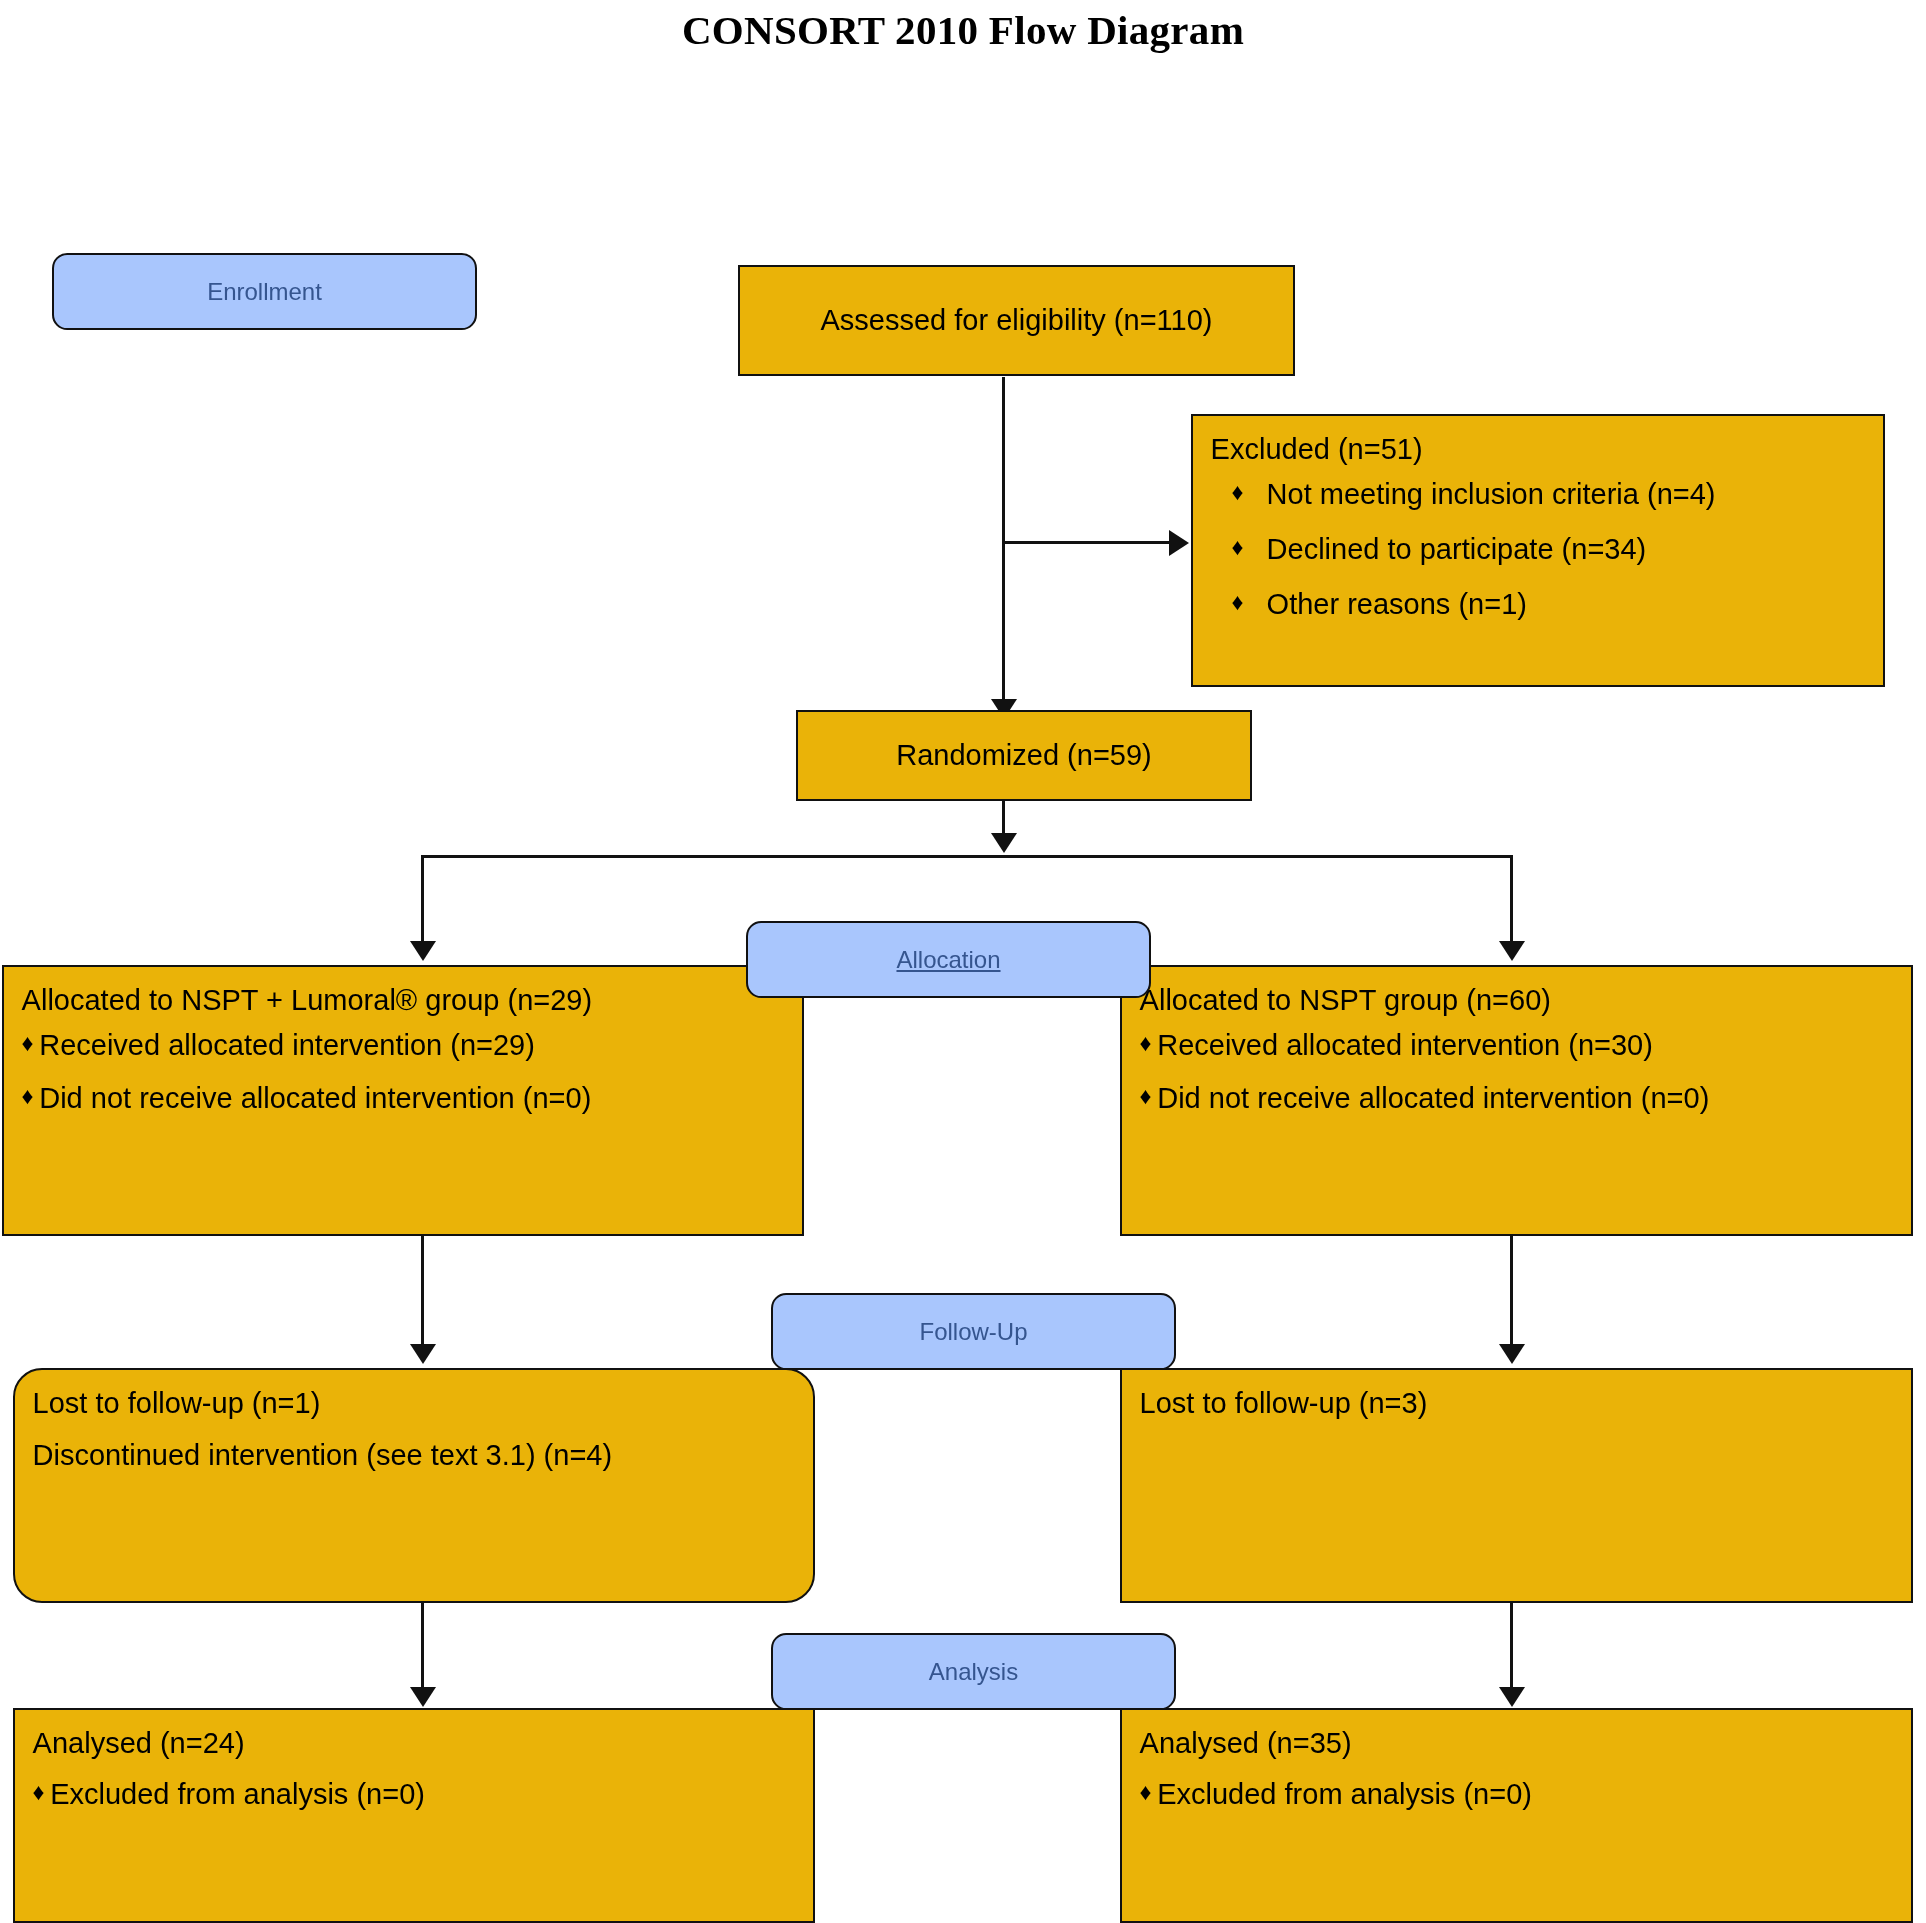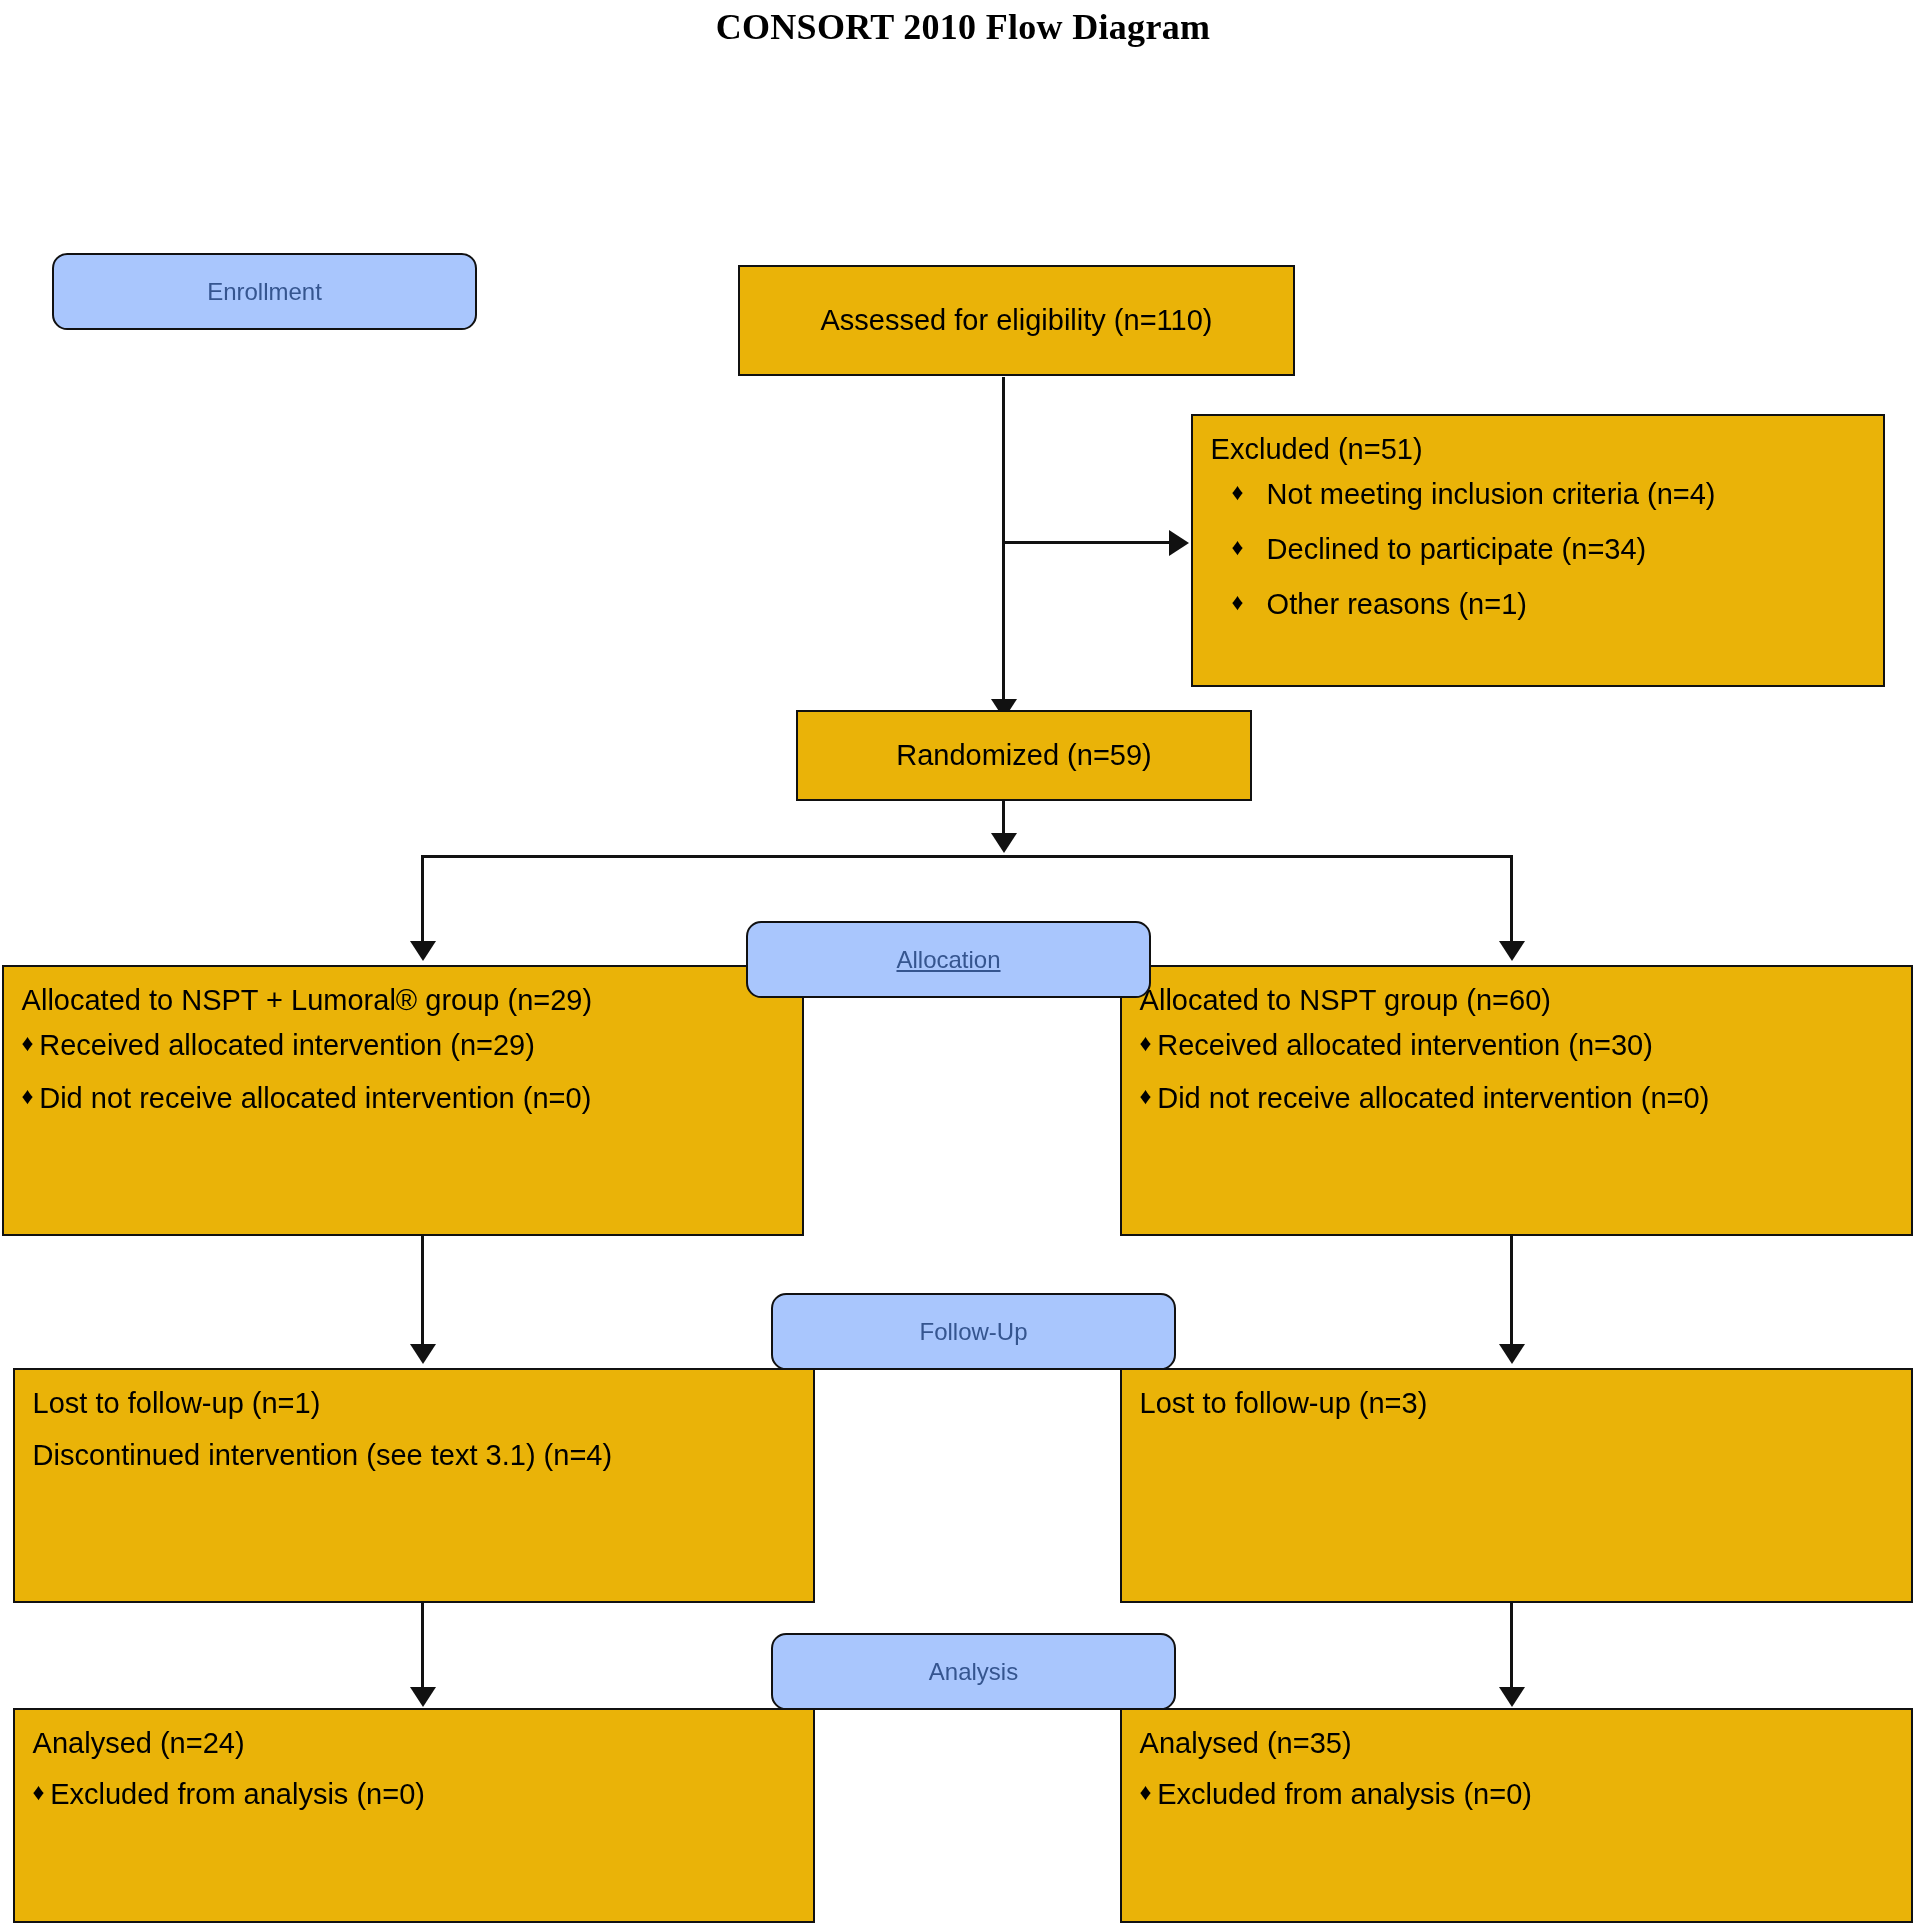--- a/index.html
+++ b/index.html
@@ -4,21 +4,21 @@
 <style>
   html,body{margin:0;padding:0;background:#ffffff;}
   body{width:1926px;height:1924px;position:relative;font-family:"Liberation Sans",sans-serif;-webkit-font-smoothing:none;}
   #diagram{position:absolute;left:0;top:0;width:1926px;height:1924px;}
 
   .title{
     position:absolute; left:0; top:5.9px; width:1926px;
     text-align:center;
     font-family:"Liberation Serif",serif;
     font-weight:bold;
-    font-size:36px;
+    font-size:41px;
     color:#000;
     letter-spacing:0.3px;
   }
 
   
   .box{
     position:absolute;
     background:#eab308;
     border:2.9px solid #111111;
     box-sizing:border-box;
@@ -159,21 +159,21 @@
 
   <div class="line vline" style="left:421px;top:1235px;height:113px;"></div>
   <div class="arrow-down" style="left:410px;top:1344px;"></div>
   <div class="line vline" style="left:1510px;top:1235px;height:113px;"></div>
   <div class="arrow-down" style="left:1499px;top:1344px;"></div>
 
   <div class="stage" style="left:771px;top:1293px;width:405px;height:77px;">
     <span>Follow-Up</span>
   </div>
 
-  <div class="box" style="left:13px;top:1368px;width:802px;height:235px;">
+  <div class="box" style="left:13px;top:1368px;width:802px;height:235px;border-radius:29px;">
     <div class="pad">
       <div class="line-txt">Lost to follow-up (n=1)</div>
       <div class="line-txt">Discontinued intervention (see text 3.1) (n=4)</div>
     </div>
   </div>
 
   <div class="box" style="left:1120px;top:1368px;width:793px;height:235px;">
     <div class="pad">
       <div class="line-txt">Lost to follow-up (n=3)</div>
     </div>

